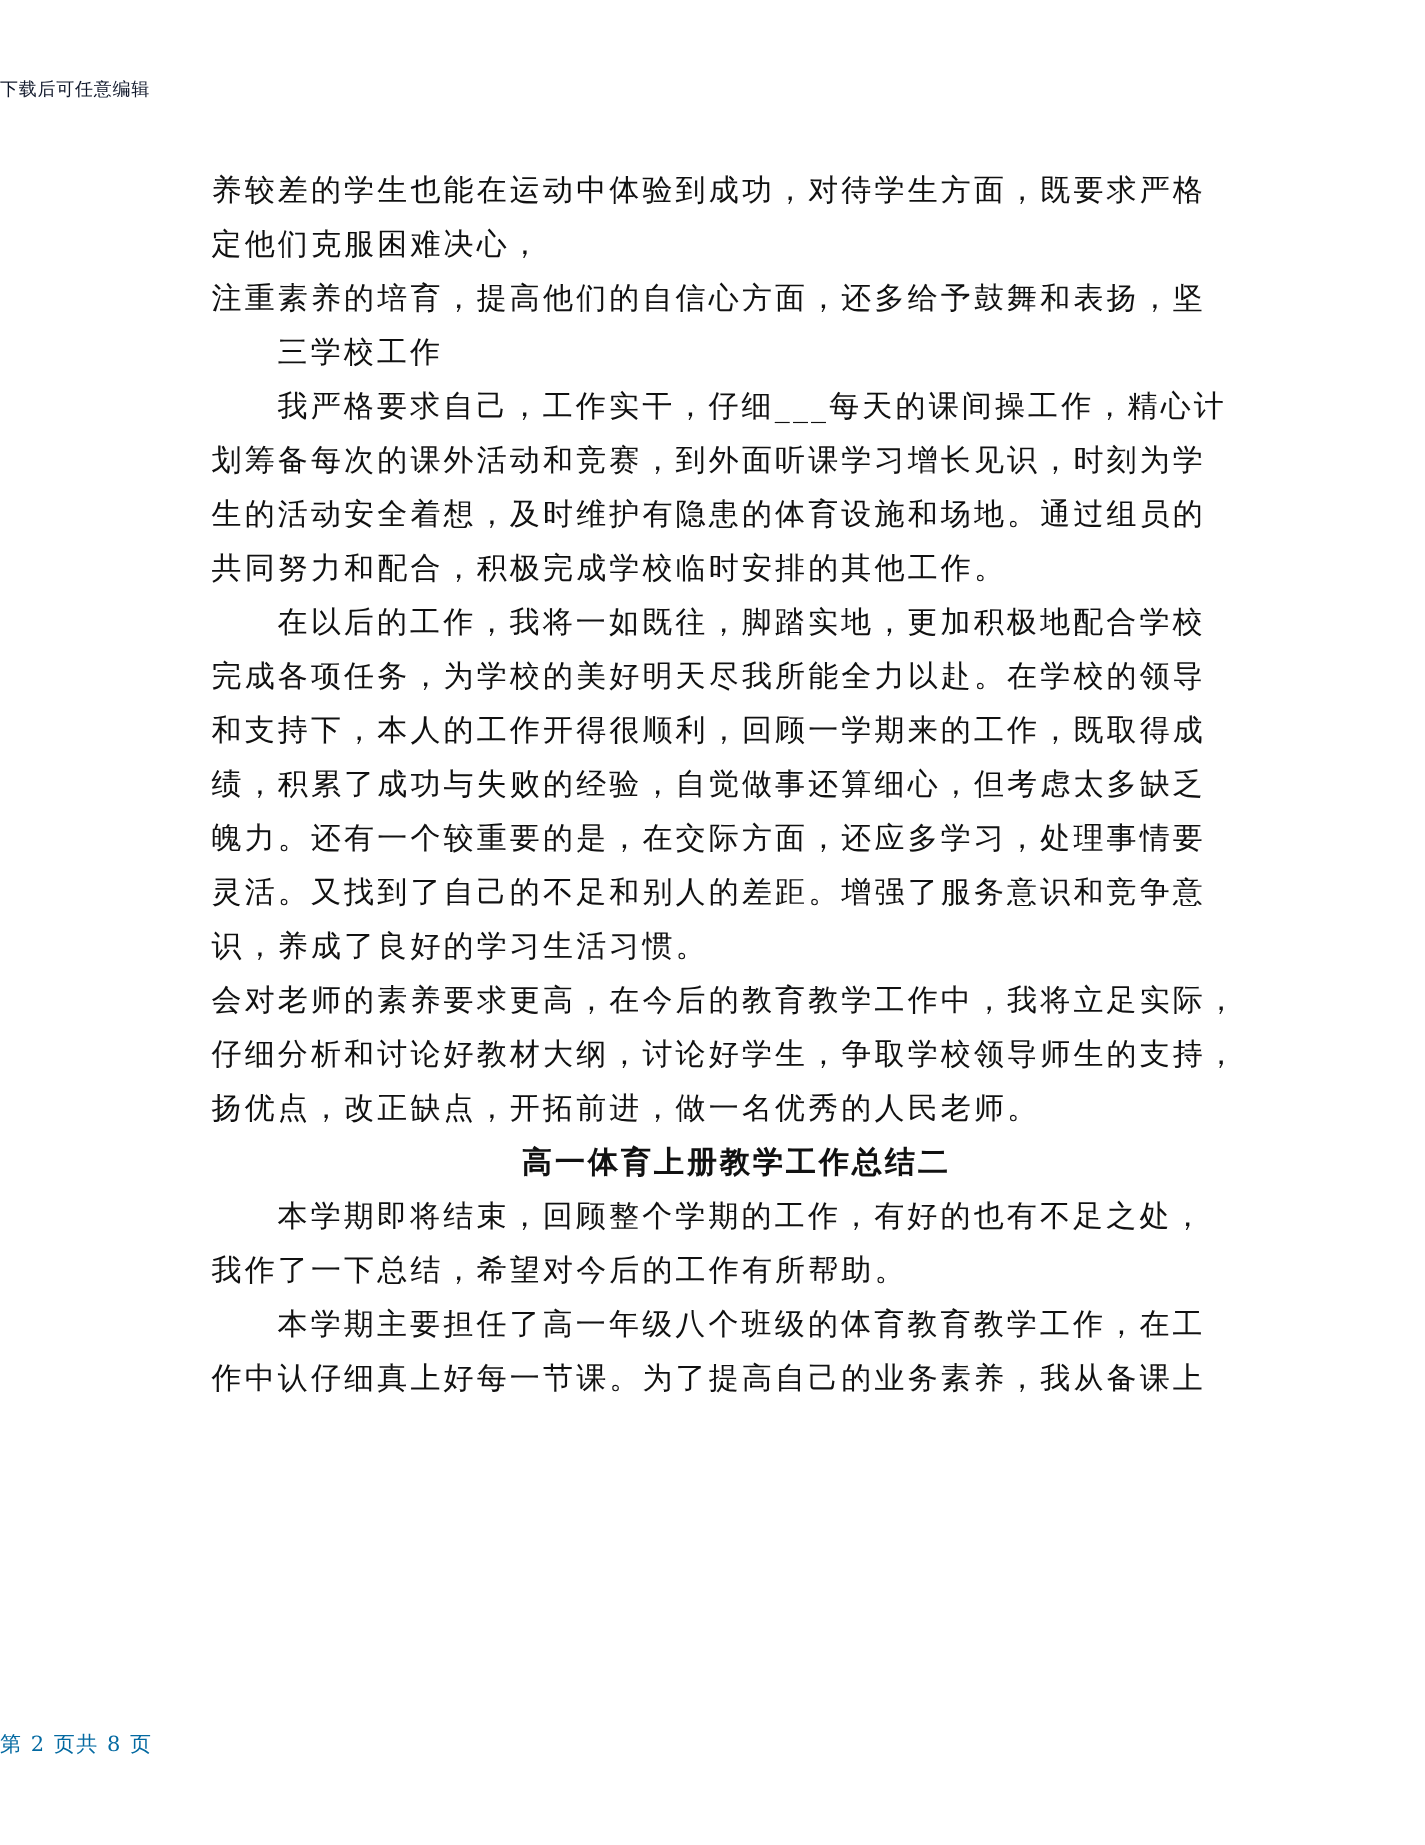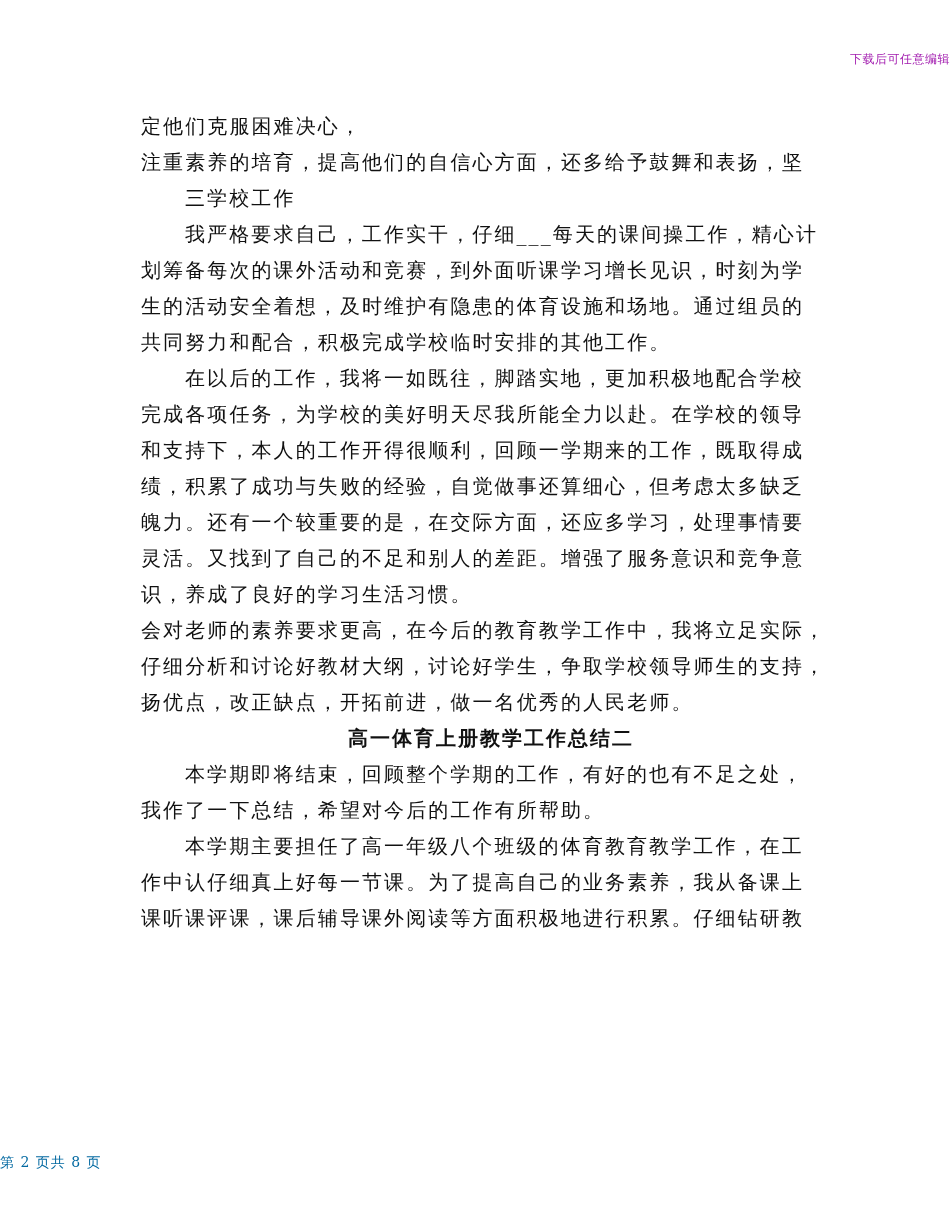--- a/index.html
+++ b/index.html
@@ -1,35 +1,36 @@
 <!DOCTYPE html>
 <html><head>
 <meta charset="utf-8">
 <style>
   html, body { margin: 0; padding: 0; background: #ffffff; }
   body { width: 950px; height: 1230px; position: relative; overflow: hidden;
          font-family: "DejaVu Serif", "Liberation Serif", serif; color: #111; }
-  .header { position: absolute; top: 51px; left: 0; width: 950px; text-align: right;
-            font-size: 12px; color: #a21caf; letter-spacing: 0.5px; }
+  .header { position: absolute; top: 51px; left: 0; width: 950px; text-align: left;
+            font-size: 12px; color: #0f172a; letter-spacing: 0.5px; }
   .content { position: absolute; top: 108px; left: 141px; width: 660px; }
   .line { height: 36px; line-height: 36px; font-size: 20px; white-space: nowrap;
           letter-spacing: 2.1px; overflow: visible; }
   .indent { padding-left: 44px; }
   .heading { font-weight: normal; font-family: "DejaVu Sans", "Liberation Sans", sans-serif; }
   .title { text-align: center; font-weight: bold; font-family: "DejaVu Sans", "Liberation Sans", sans-serif;
            letter-spacing: 2px; padding-left: 40px; }
   .footer { position: absolute; top: 1154px; left: 0; width: 950px; 
             font-size: 14px; color: #0369a1; letter-spacing: 1px; }
 </style>
 </head>
 <body>
 
 <div class="header">下载后可任意编辑</div>
 
 <div class="content">
+  <div class="line">养较差的学生也能在运动中体验到成功，对待学生方面，既要求严格</div>
   <div class="line">定他们克服困难决心，</div>
   <div class="line">注重素养的培育，提高他们的自信心方面，还多给予鼓舞和表扬，坚</div>
   <div class="line indent heading">三学校工作</div>
   <div class="line indent">我严格要求自己，工作实干，仔细___每天的课间操工作，精心计</div>
   <div class="line">划筹备每次的课外活动和竞赛，到外面听课学习增长见识，时刻为学</div>
   <div class="line">生的活动安全着想，及时维护有隐患的体育设施和场地。通过组员的</div>
   <div class="line">共同努力和配合，积极完成学校临时安排的其他工作。</div>
   <div class="line indent">在以后的工作，我将一如既往，脚踏实地，更加积极地配合学校</div>
   <div class="line">完成各项任务，为学校的美好明天尽我所能全力以赴。在学校的领导</div>
   <div class="line">和支持下，本人的工作开得很顺利，回顾一学期来的工作，既取得成</div>
@@ -38,16 +39,15 @@
   <div class="line">灵活。又找到了自己的不足和别人的差距。增强了服务意识和竞争意</div>
   <div class="line">识，养成了良好的学习生活习惯。</div>
   <div class="line">会对老师的素养要求更高，在今后的教育教学工作中，我将立足实际，</div>
   <div class="line">仔细分析和讨论好教材大纲，讨论好学生，争取学校领导师生的支持，</div>
   <div class="line">扬优点，改正缺点，开拓前进，做一名优秀的人民老师。</div>
   <div class="line title">高一体育上册教学工作总结二</div>
   <div class="line indent">本学期即将结束，回顾整个学期的工作，有好的也有不足之处，</div>
   <div class="line">我作了一下总结，希望对今后的工作有所帮助。</div>
   <div class="line indent">本学期主要担任了高一年级八个班级的体育教育教学工作，在工</div>
   <div class="line">作中认仔细真上好每一节课。为了提高自己的业务素养，我从备课上</div>
-  <div class="line">课听课评课，课后辅导课外阅读等方面积极地进行积累。仔细钻研教</div>
 </div>
 
 <div class="footer">第 2 页共 8 页</div>
 
 </body></html>

